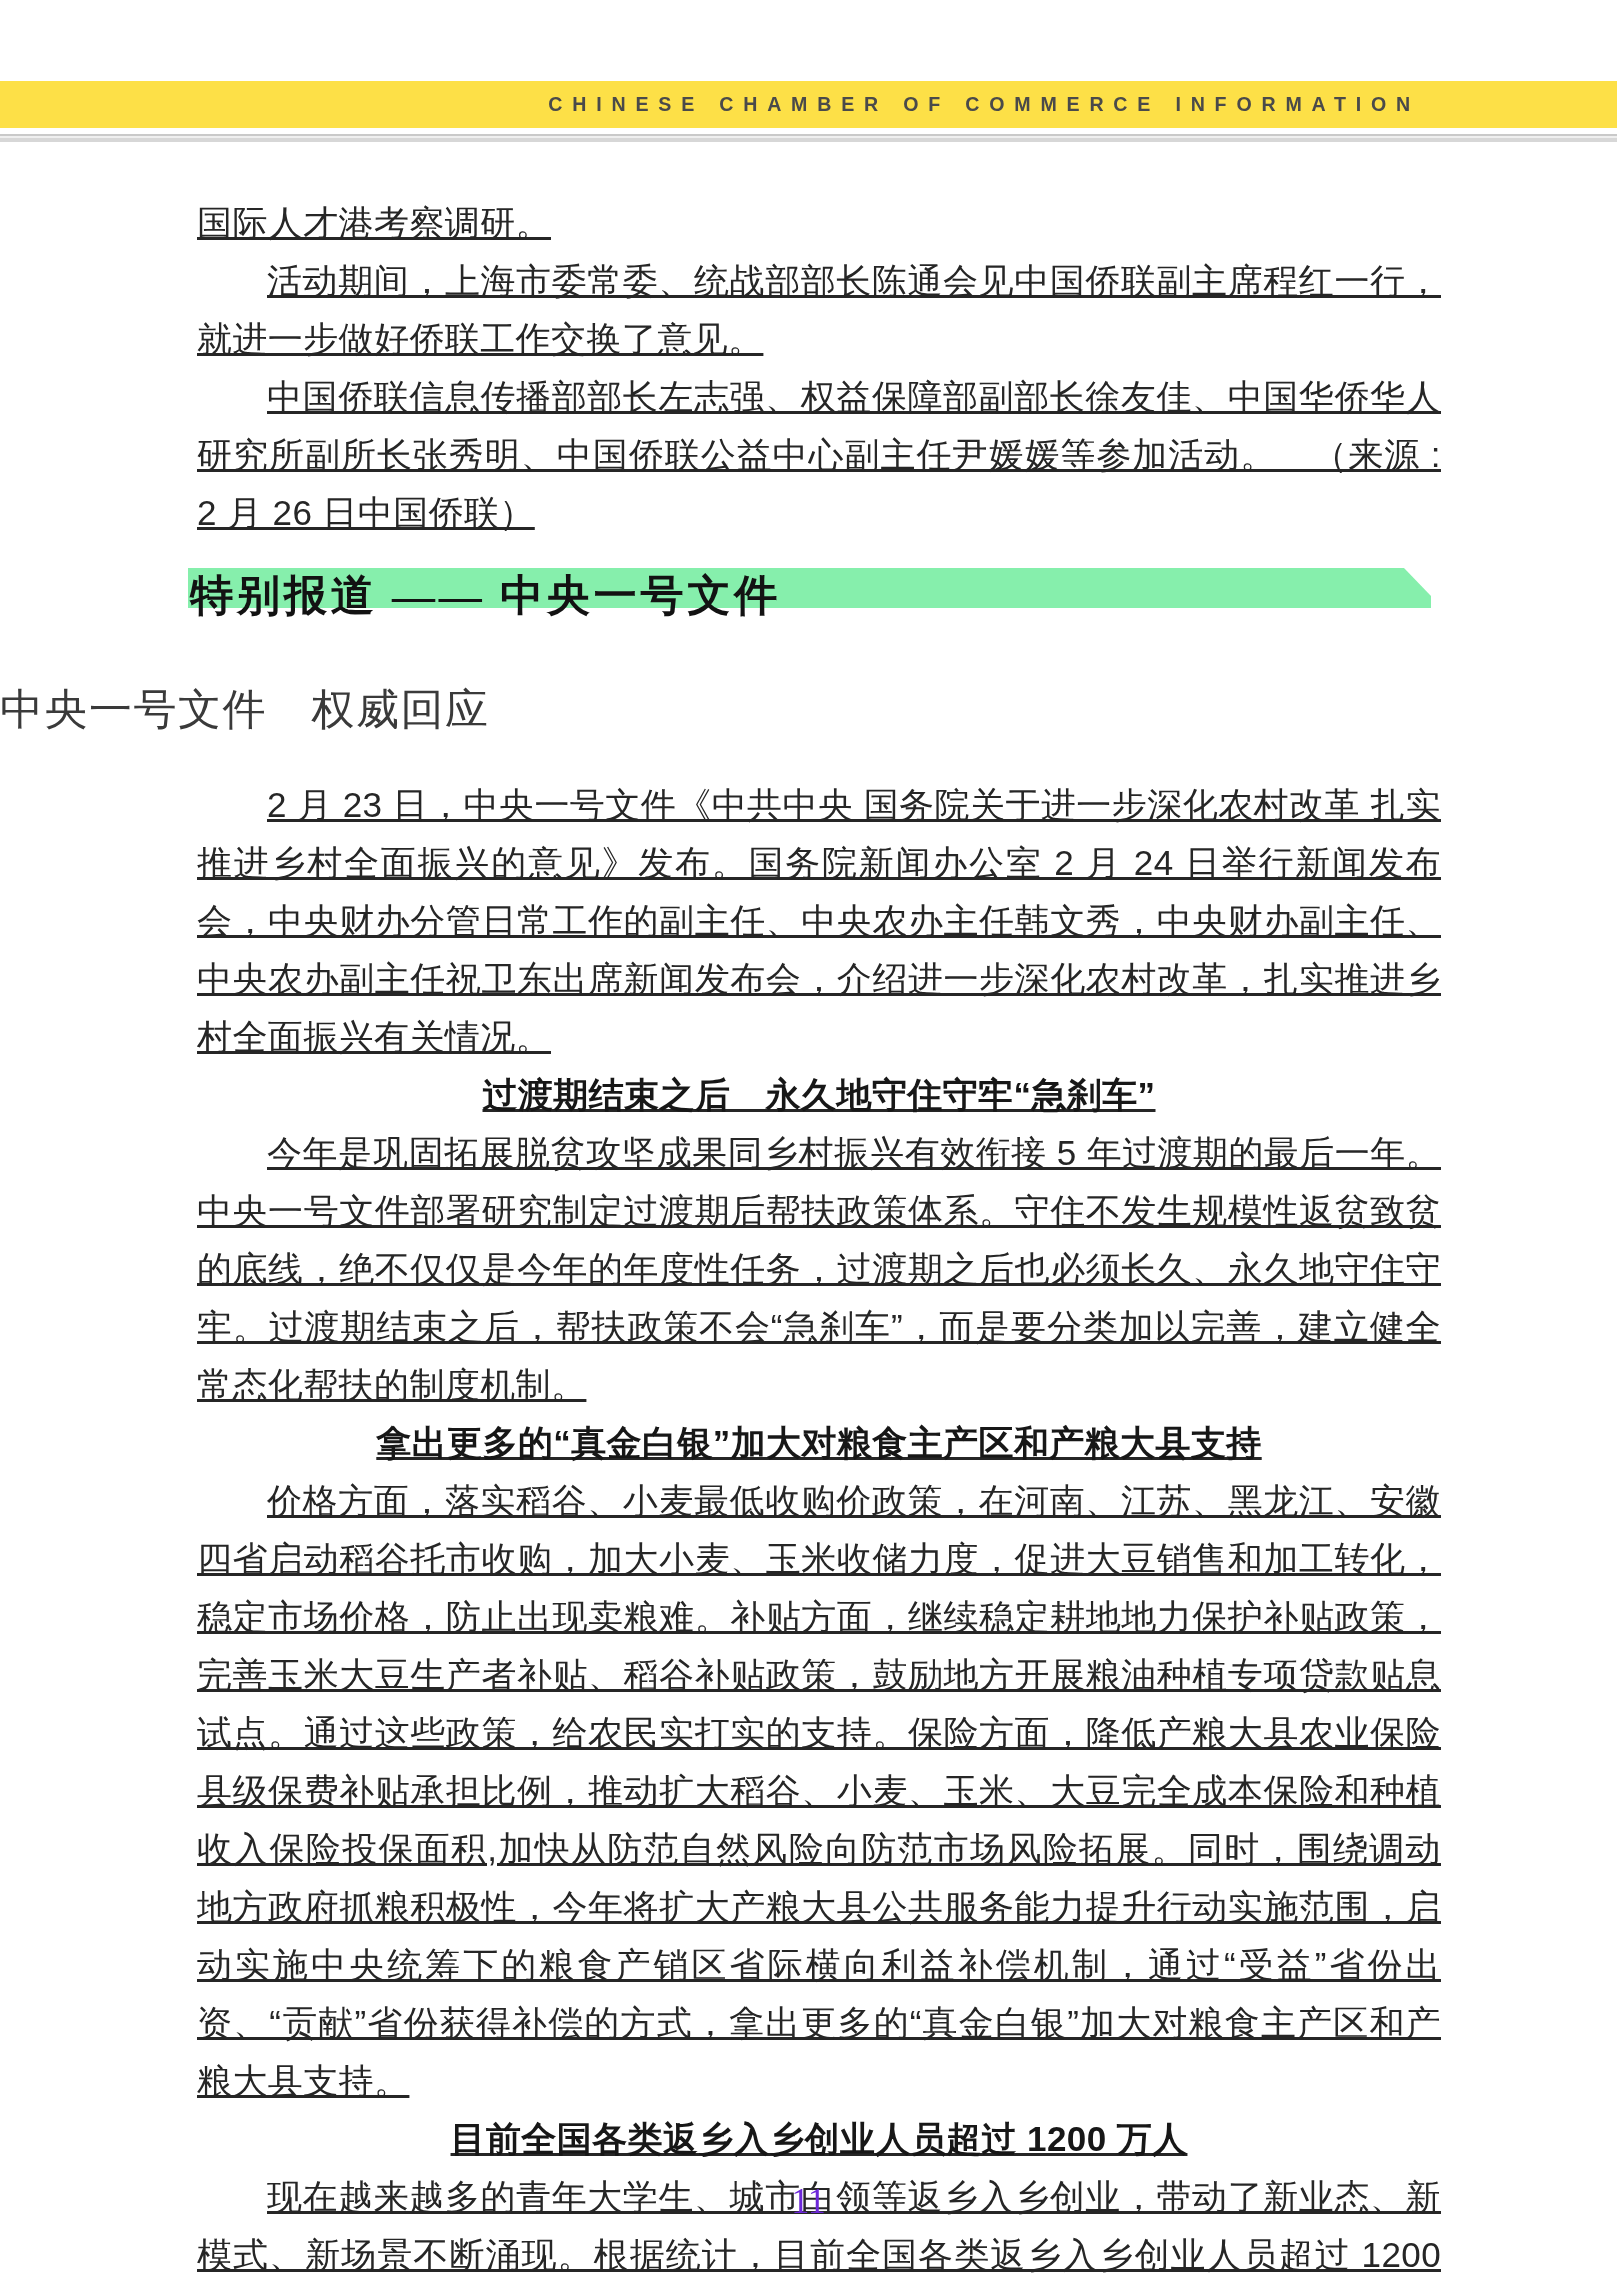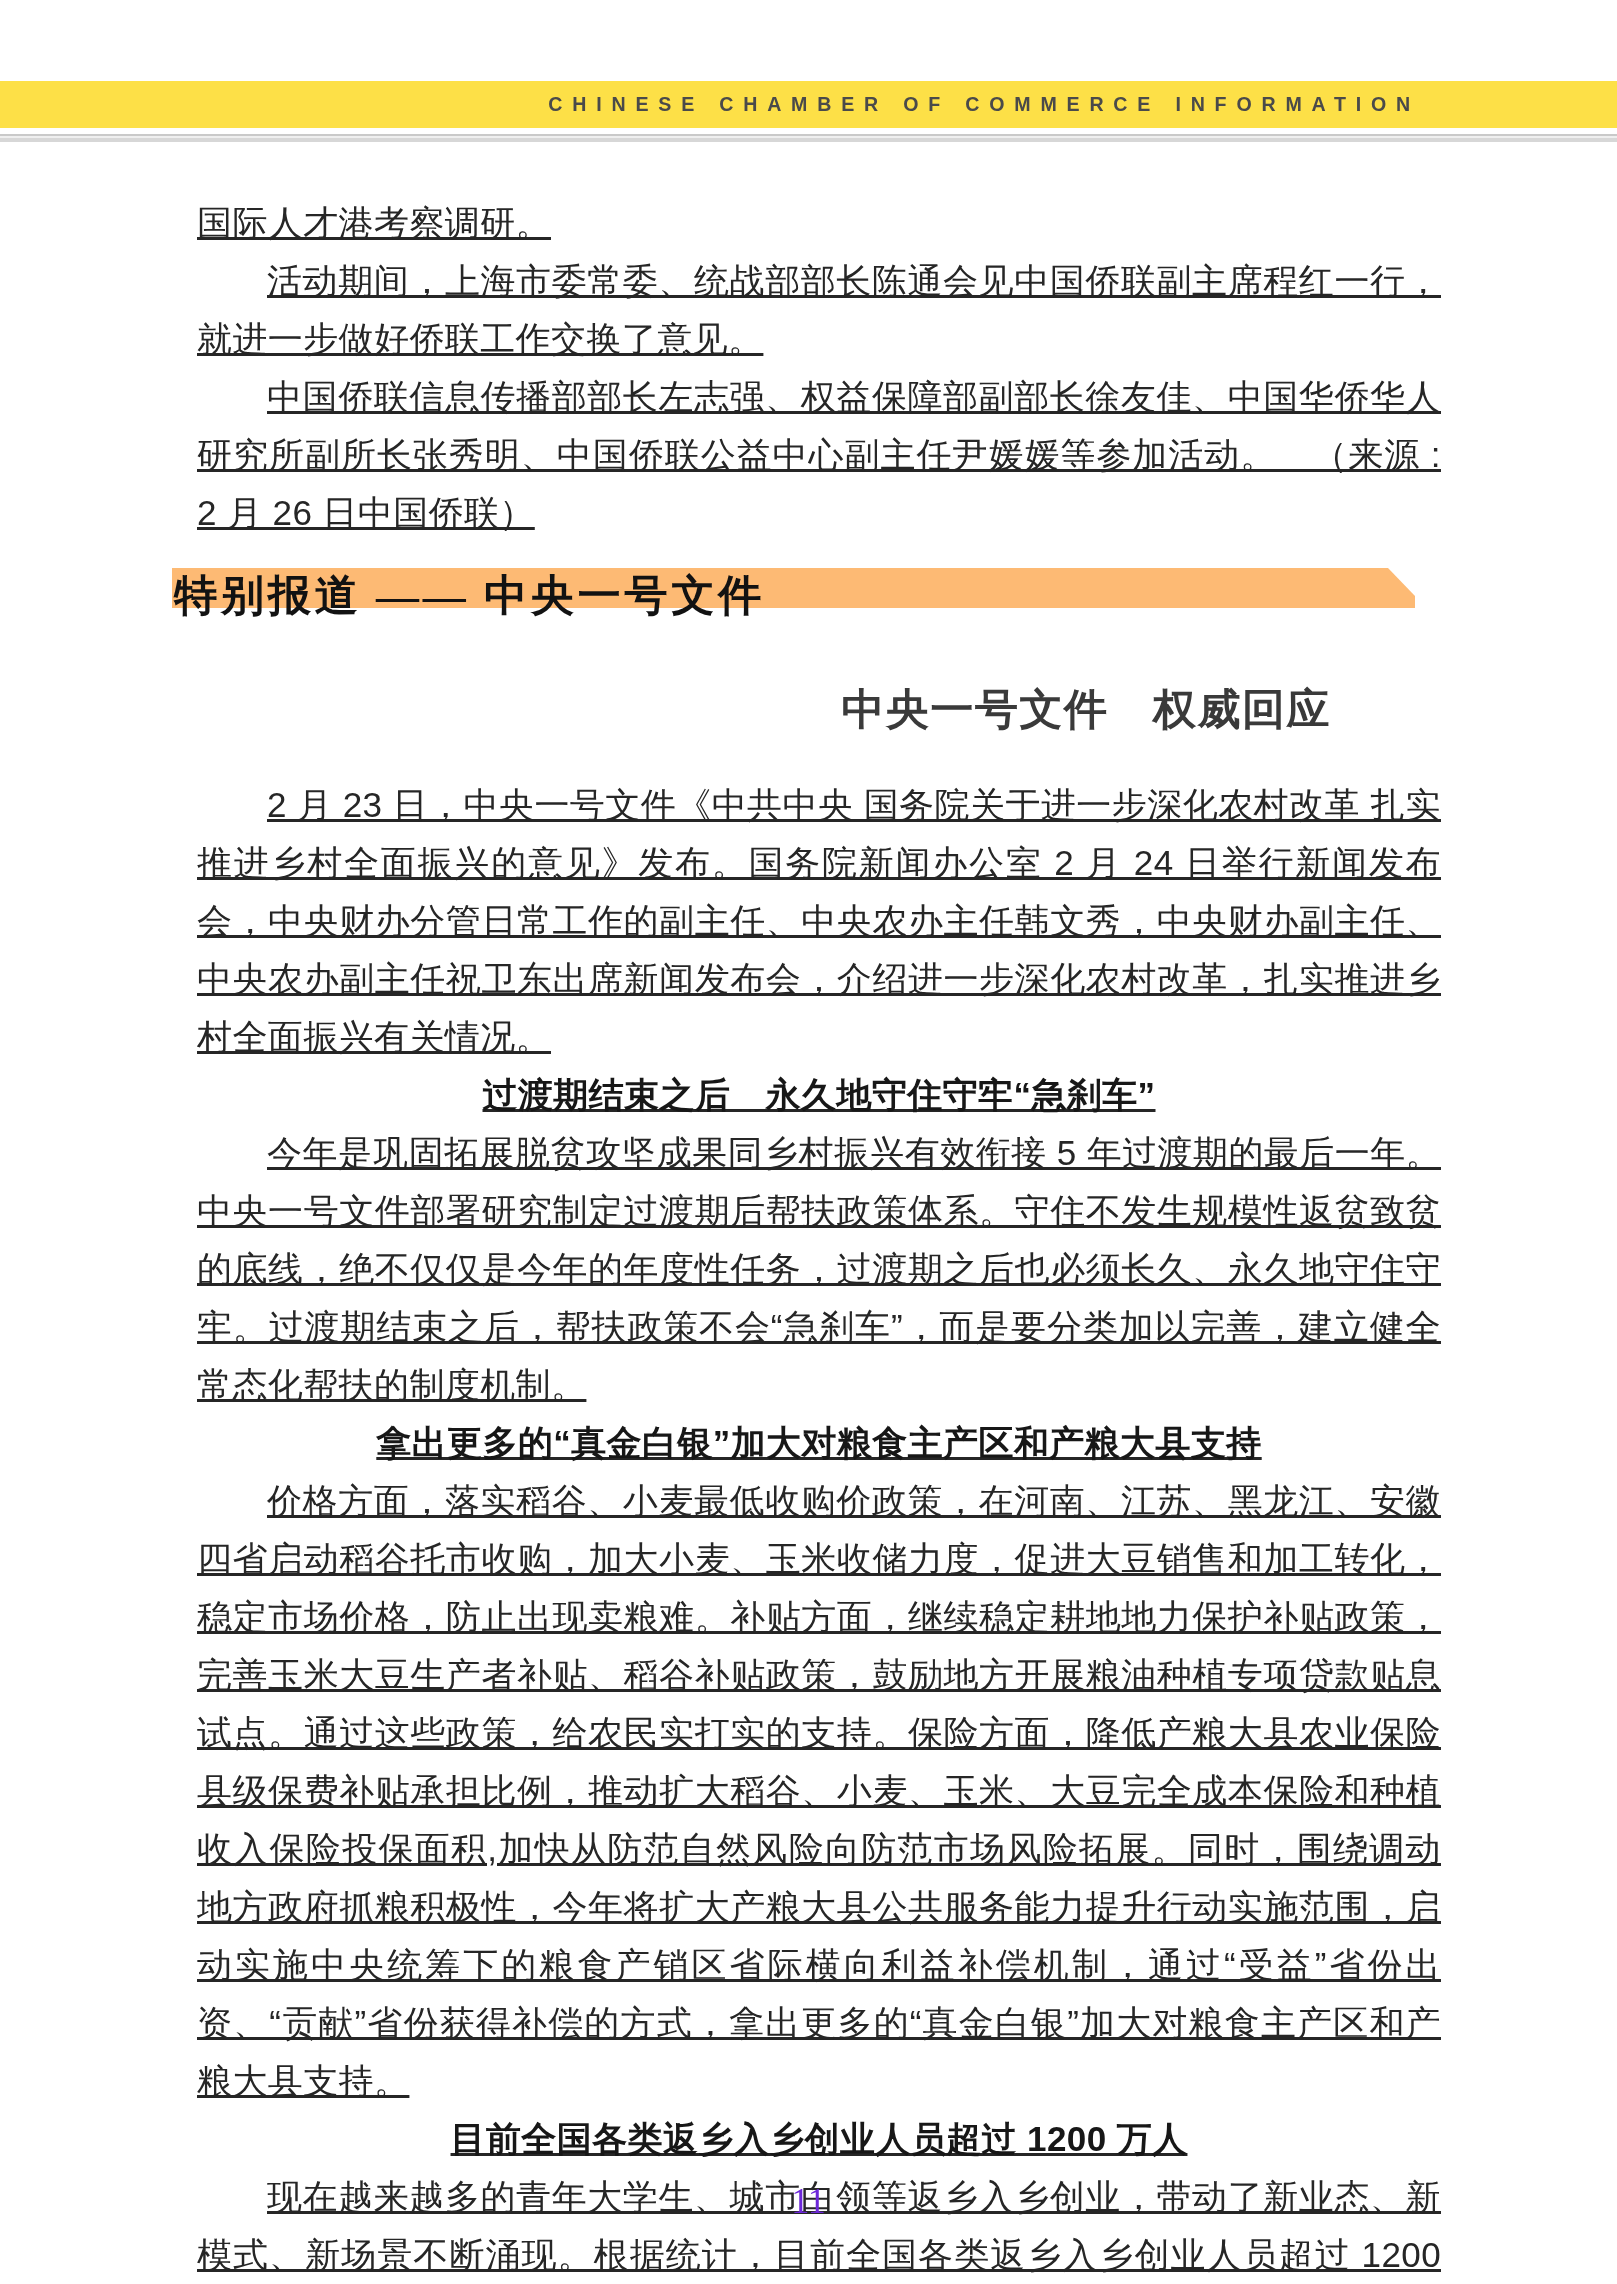--- a/index.html
+++ b/index.html
@@ -75,24 +75,24 @@
     color: #171717;
   }
 
   .intro-flow { top: 194px; }
   .article-flow { top: 776px; }
 
   
   .section-banner {
     position: absolute;
     top: 568px;
-    left: 172px;
+    left: 188px;
     width: 1243px;
     height: 40px;
-    background: #fdba74;
+    background: #86efac;
     clip-path: polygon(0 0, 1216px 0, 1243px 28px, 1243px 56px, 0 56px);
   }
   .section-banner .banner-label {
     position: absolute;
     left: 2.3px;
     top: 0;
     height: 56px;
     line-height: 56px;
     font-family: "Liberation Serif", serif;
     font-weight: bold;
@@ -101,24 +101,24 @@
     color: #121212;
     white-space: nowrap;
   }
 
   
   .article-title {
     position: absolute;
     top: 679px;
     left: 0;
     width: 1331px;
-    text-align: right;
+    text-align: left;
     font-size: 43px;
     line-height: 60px;
-    font-weight: bold;
+    font-weight: normal;
     letter-spacing: 1.5px;
     color: #3a3a3a;
   }
 
   
   .page-number {
     position: absolute;
     top: 2182px;
     left: 0;
     width: 1617px;

